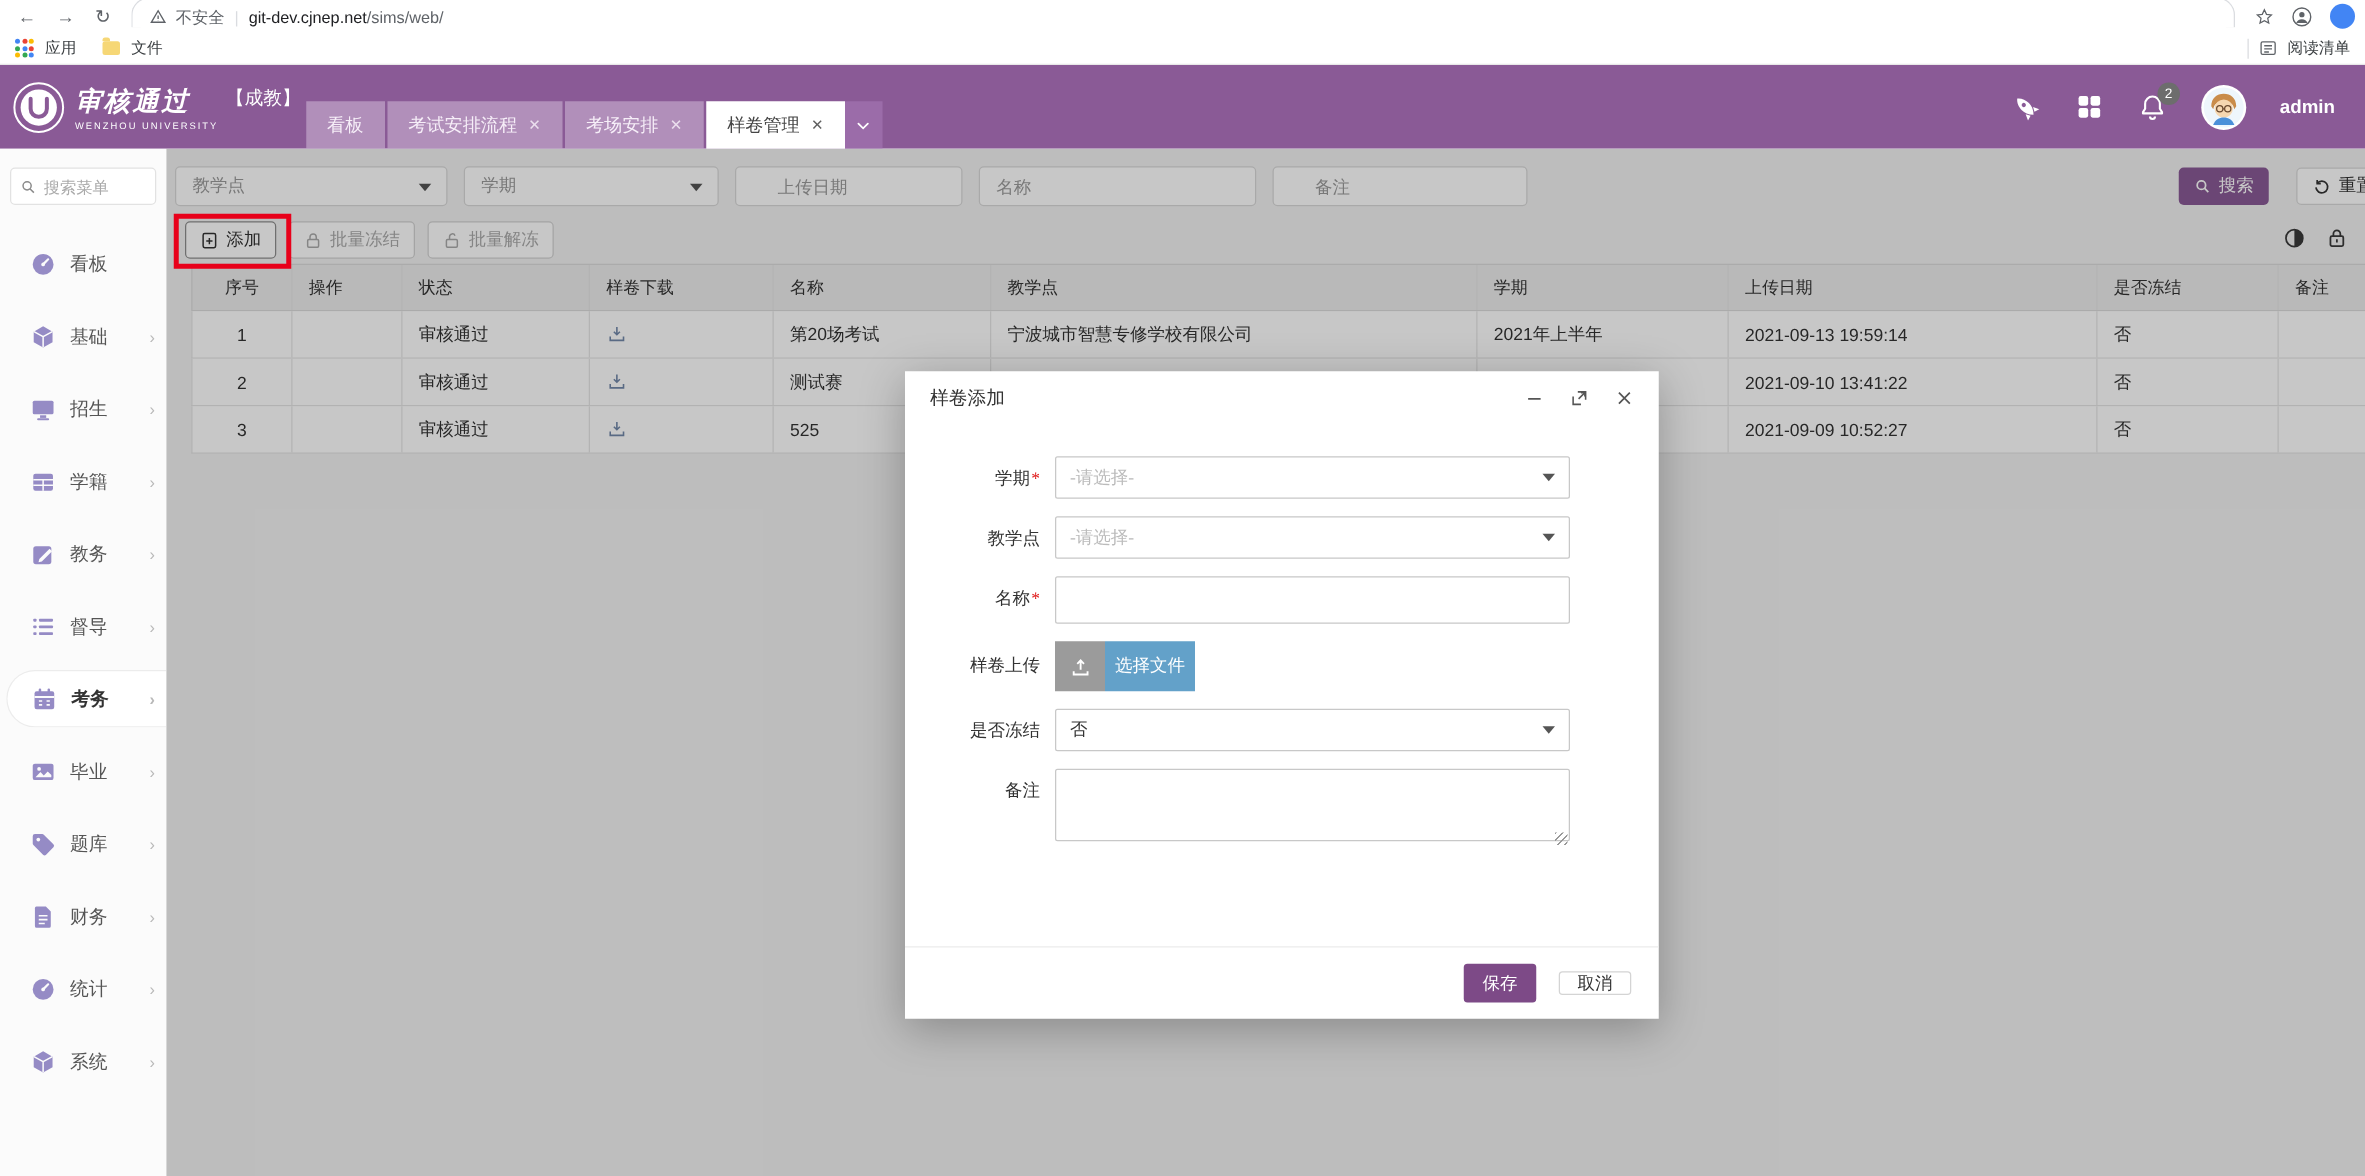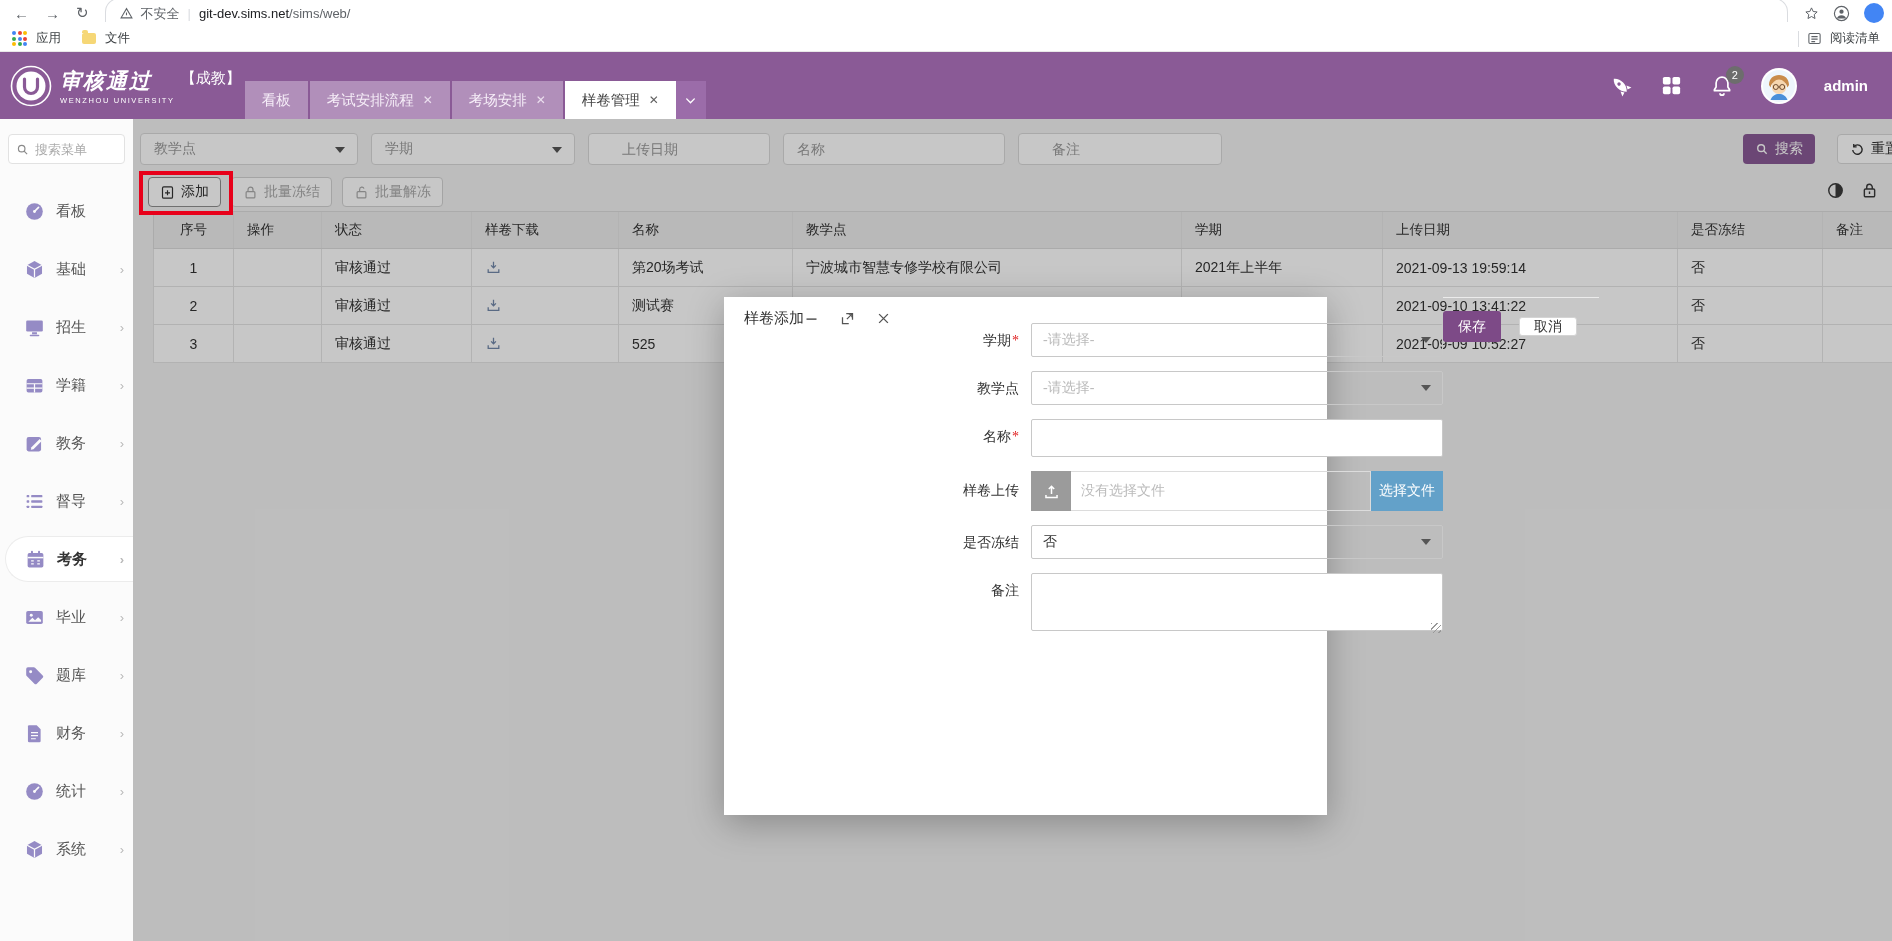--- a/index.html
+++ b/index.html
@@ -77,21 +77,21 @@
 
   
   .table { margin:4px 0 0 20px; width:1760px; font-size:14px; color:#333; }
   .t-head { display:flex; background:#ededed; border:1px solid #dcdcdc; height:38px; font-size:13.5px; }
   .t-row { display:flex; height:38px; background:#fff; border:1px solid #e4e4e4; border-top:none; }
   .t-cell { padding:15px 13px; display:flex; align-items:center; border-right:1px solid #e6e6e6; overflow:hidden; white-space:nowrap; flex:none; }
   .t-cell.center { justify-content:center; }
   .dl-ic { width:17px; height:17px; color:#7288aa; cursor:pointer; }
 
   
-  .modal { position:absolute; left:591px; top:178px; width:603px; height:518px; background:#fff; z-index:100; box-shadow:0 8px 34px rgba(0,0,0,.28); display:flex; flex-direction:row; }
+  .modal { position:absolute; left:591px; top:178px; width:603px; height:518px; background:#fff; z-index:100; box-shadow:0 8px 34px rgba(0,0,0,.28); display:flex; flex-direction:column; }
   .m-head { height:42px; flex:none; display:flex; align-items:center; padding:0 20px; font-size:15px; color:#333; }
   .m-controls { margin-left:auto; display:flex; align-items:center; gap:21px; color:#555; }
   .m-controls .mc { cursor:pointer; display:flex; align-items:center; }
   .m-body { flex:1; padding-top:26px; }
   .m-row { display:flex; margin-bottom:14px;font-family:Liberation Serif, serif; }
   .m-label { width:108px; text-align:right; font-size:14px; color:#333; padding-top:9px; flex:none; }
   .req { color:#e02020; font-style:normal; margin-left:1px; }
   .m-ctrl { margin-left:12px; width:412px; position:relative; }
   .m-select { height:34px; border:1px solid #c8c8c8; border-radius:2px; display:flex; align-items:center; padding:0 11px; font-size:14px; color:#333; cursor:pointer; }
   .m-select.placeholder { color:#bbb; }
@@ -116,21 +116,21 @@
     <span class="nav-glyph">←</span>
     <span class="nav-glyph">→</span>
     <span class="nav-glyph">↻</span>
     <div class="urlbox">
       <svg width="13" height="13" viewBox="0 0 24 24">
           <path d="M12 3L22 20H2z" fill="none" stroke="#5f6368" stroke-width="2"></path>
           <path d="M12 10v5M12 17.4v.2" stroke="#5f6368" stroke-width="2"></path>
         </svg>
       <span>不安全</span>
       <span class="url-sep">|</span>
-      <span><span class="url-domain">git-dev.sims.net</span><span class="url-path">/sims/web/</span></span>
+      <span><span class="url-domain">git-dev.cjnep.net</span><span class="url-path">/sims/web/</span></span>
     </div>
     <div class="chrome-right">
       <svg width="15" height="15" viewBox="0 0 24 24">
           <path d="M12 3l2.7 5.8 6.3.7-4.7 4.3 1.3 6.2-5.6-3.2-5.6 3.2 1.3-6.2L3 9.5l6.3-.7z" fill="none" stroke="#5f6368" stroke-width="1.6"></path>
         </svg>
       <svg width="17" height="17" viewBox="0 0 24 24">
           <circle cx="12" cy="12" r="10" fill="none" stroke="#5f6368" stroke-width="1.6"></circle>
           <circle cx="12" cy="9.5" r="3" fill="#5f6368"></circle>
           <path d="M5.5 19a7 7 0 0113 0" fill="#5f6368"></path>
         </svg>
@@ -549,21 +549,20 @@
         <div class="m-row">
           <div class="m-label" style="padding-top:11px"><span>样卷上传</span></div>
           <div class="m-ctrl">
             <div class="upload">
               <span class="up-icon">
                   <svg width="19" height="19" viewBox="0 0 24 24">
                     <path d="M12 15V5.5M8.6 8.9L12 5.5l3.4 3.4" fill="none" stroke="#fff" stroke-width="1.9"></path>
                     <path d="M5 16.5v3.2h14v-3.2" fill="none" stroke="#fff" stroke-width="1.9"></path>
                   </svg>
                 </span>
-              <span class="up-text">没有选择文件</span>
               <span class="up-btn">选择文件</span>
             </div>
           </div>
         </div>
         <div class="m-row">
           <div class="m-label"><span>是否冻结</span></div>
           <div class="m-ctrl">
             <div class="m-select">
                 <span>否</span>
                 <span class="caret"></span>

